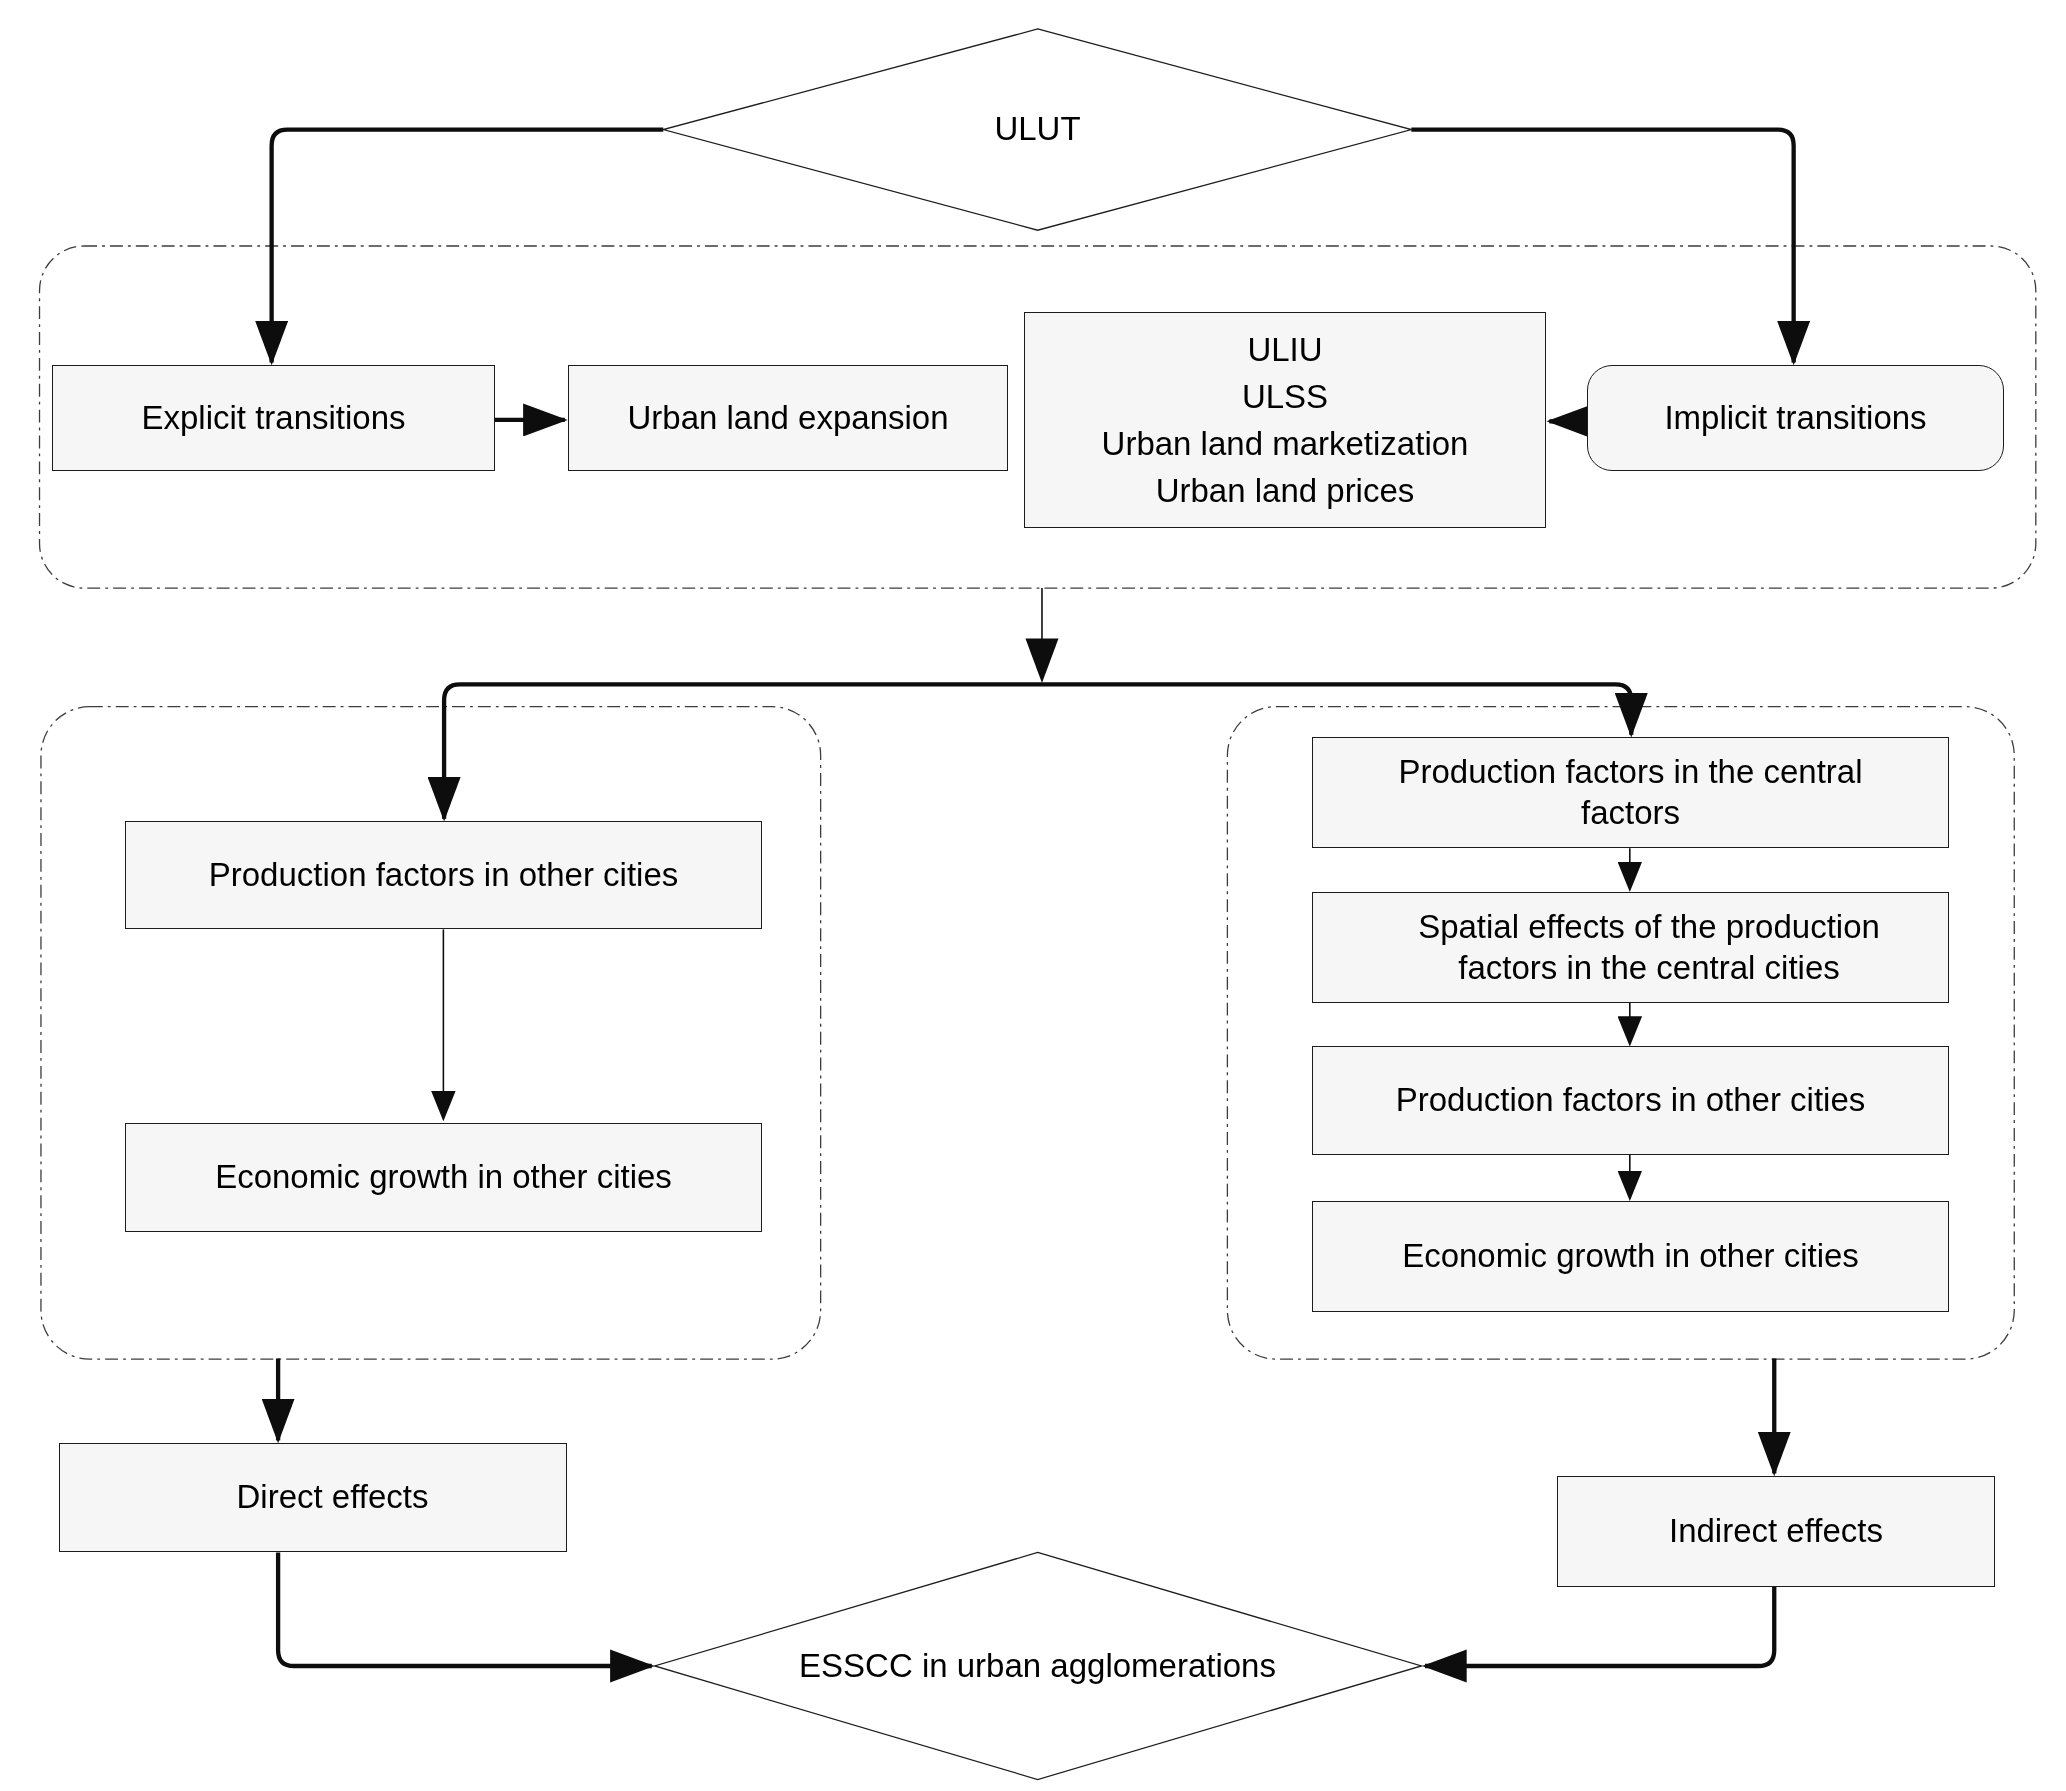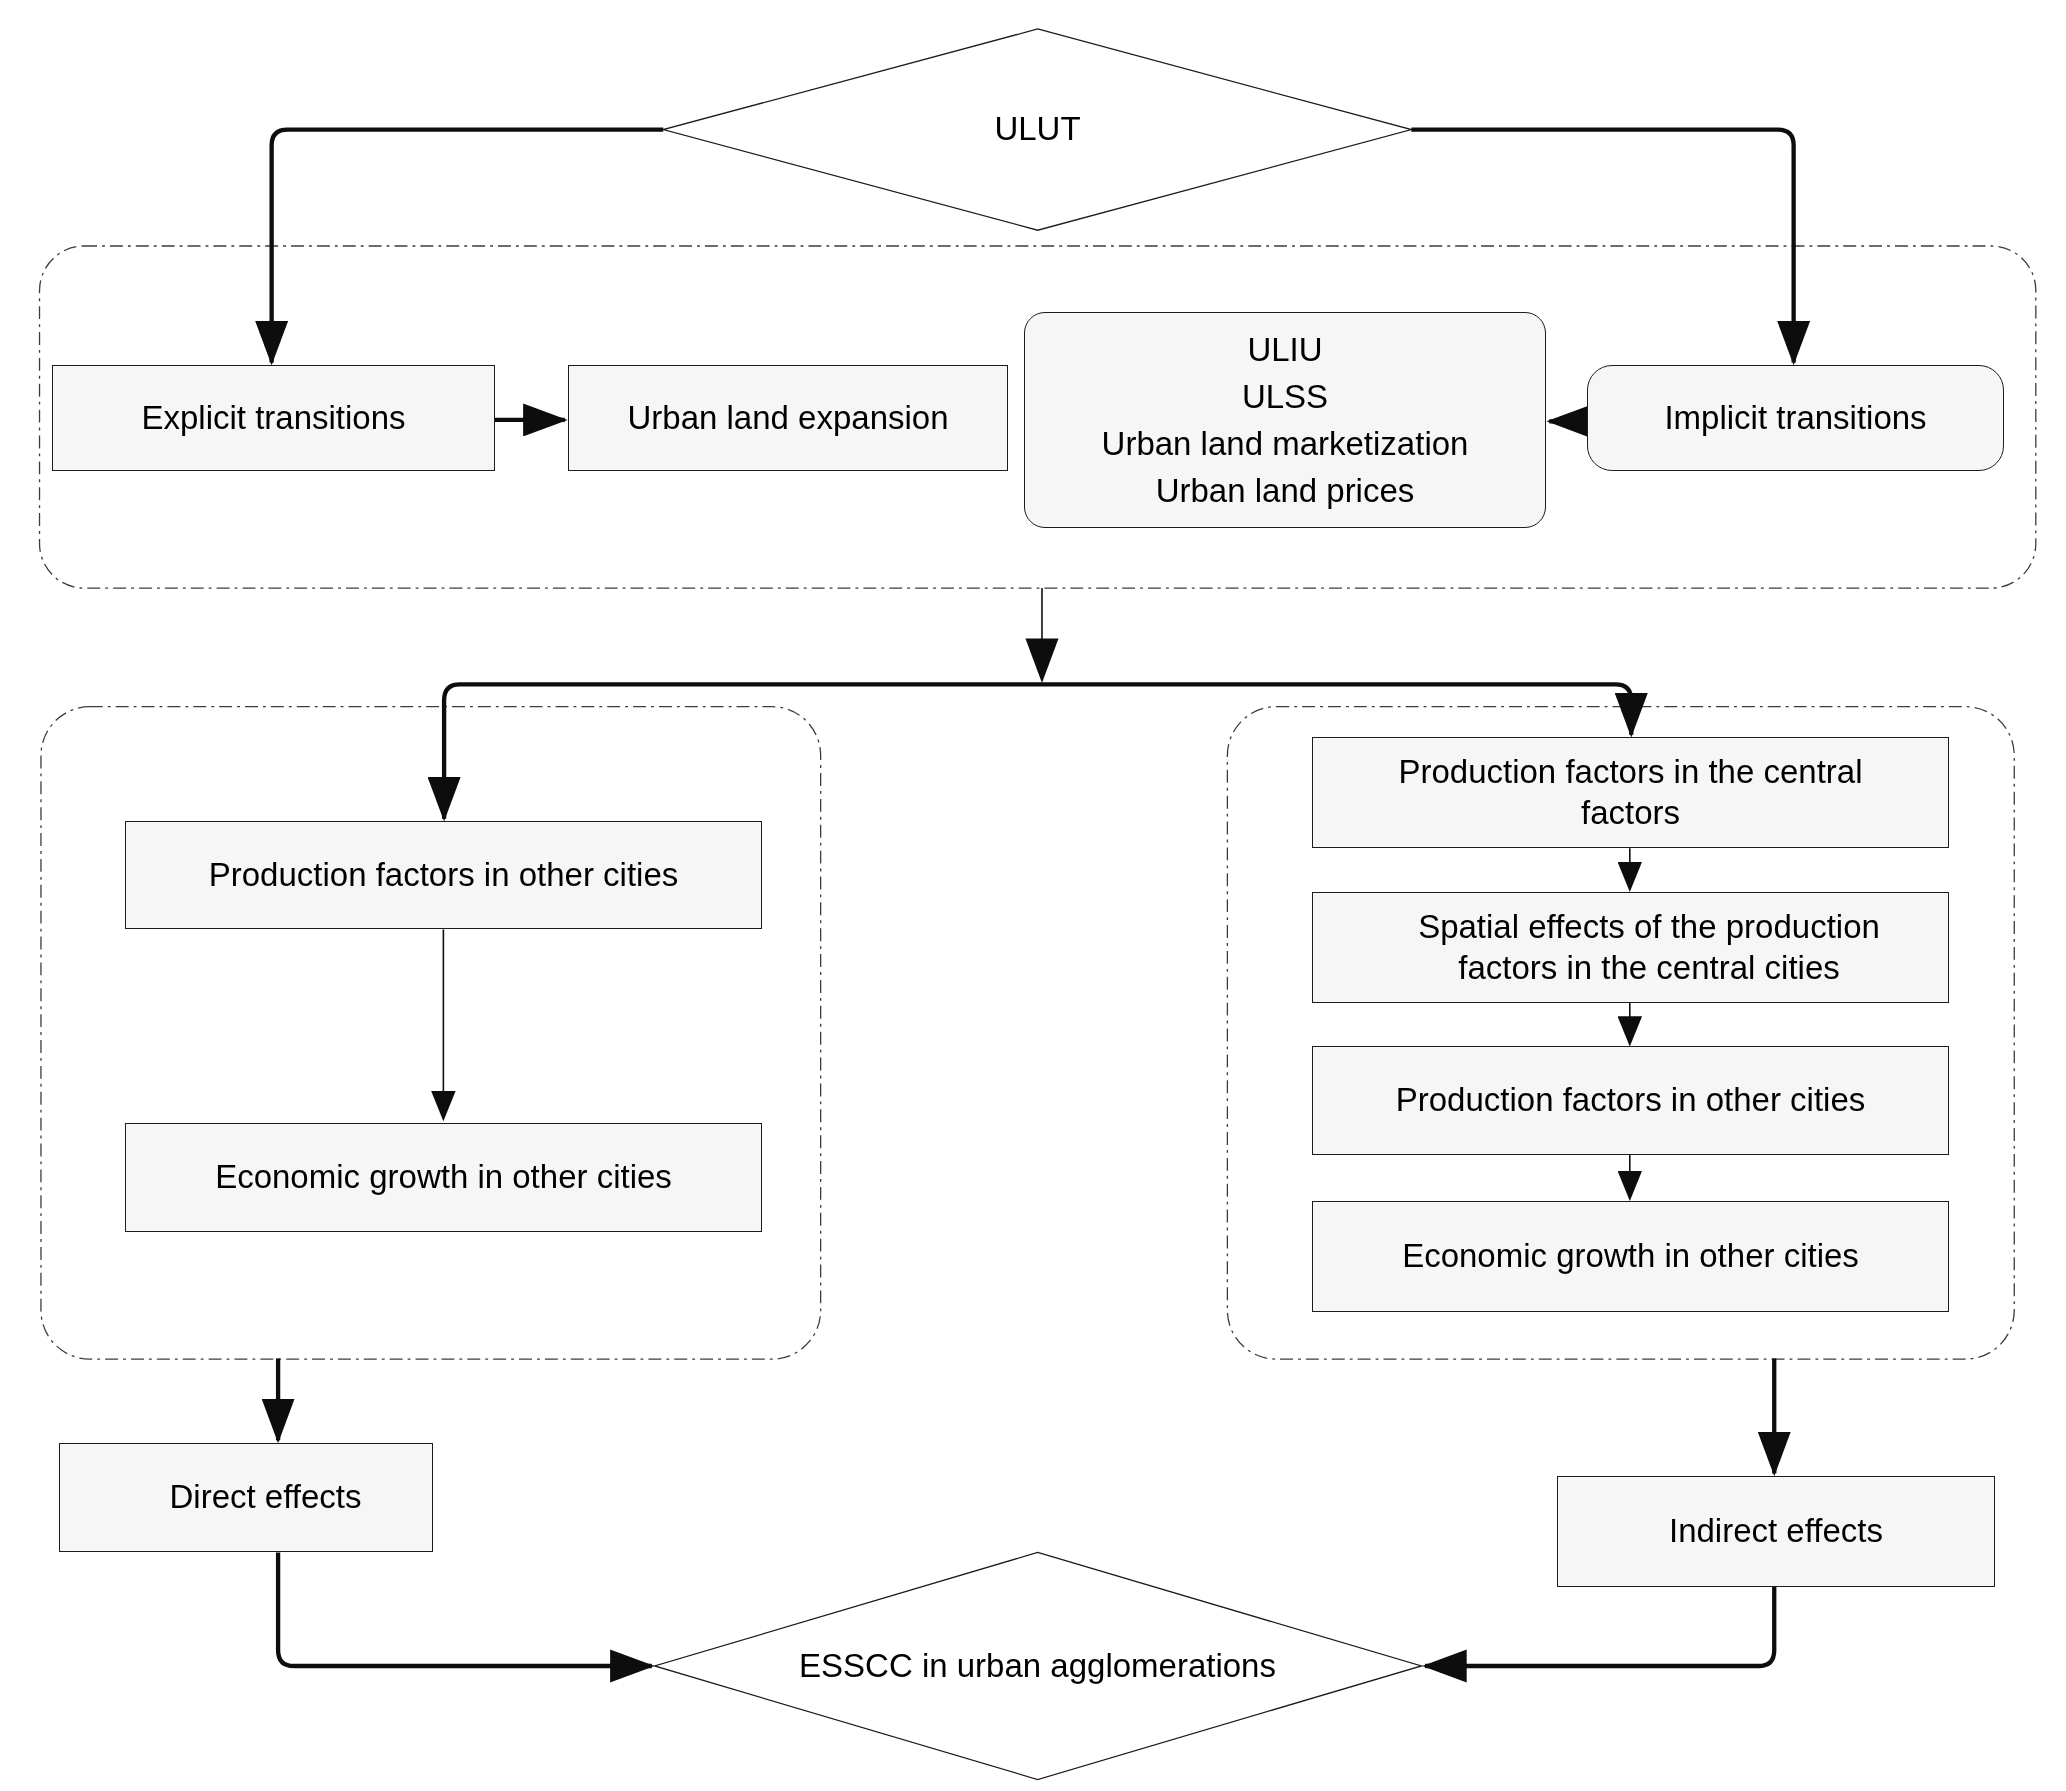--- a/index.html
+++ b/index.html
@@ -82,21 +82,21 @@
   </div>
 
   <div class="node" style="left:52px;top:365px;width:443px;height:106px;">
     <span>Explicit transitions</span>
   </div>
 
   <div class="node" style="left:568px;top:365px;width:440px;height:106px;">
     <span>Urban land expansion</span>
   </div>
 
-  <div class="node" style="left:1024px;top:312px;width:522px;height:216px;border-radius:21px;">
+  <div class="node" style="left:1024px;top:312px;width:522px;height:216px;">
     <div class="measure-lines">
       <span>ULIU</span>
       <span>ULSS</span>
       <span>Urban land marketization</span>
       <span>Urban land prices</span>
     </div>
   </div>
 
   <div class="node" style="left:1587px;top:365px;width:417px;height:106px;border-radius:25px;">
     <span>Implicit transitions</span>
@@ -125,21 +125,21 @@
   </div>
 
   <div class="node" style="left:1312px;top:1046px;width:637px;height:109px;">
     <span>Production factors in other cities</span>
   </div>
 
   <div class="node" style="left:1312px;top:1201px;width:637px;height:111px;">
     <span>Economic growth in other cities</span>
   </div>
 
-  <div class="node" style="left:59px;top:1443px;width:374px;height:109px;padding-left:39px;">
+  <div class="node" style="left:59px;top:1443px;width:508px;height:109px;padding-left:39px;">
     <span>Direct effects</span>
   </div>
 
   <div class="node" style="left:1557px;top:1476px;width:438px;height:111px;">
     <span>Indirect effects</span>
   </div>
 
   <div class="diamond-label" style="left:750px;top:1630px;width:575px;height:72px;">
     <span>ESSCC in urban agglomerations</span>
   </div>

